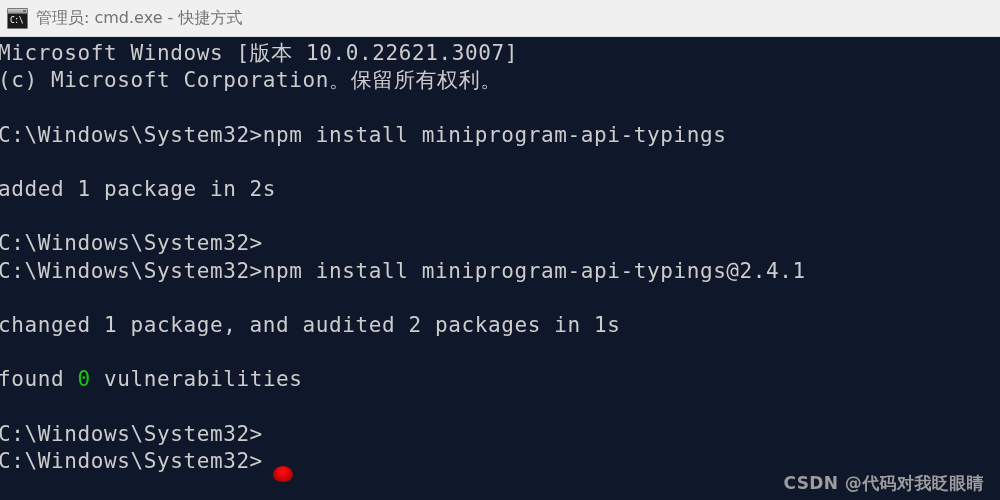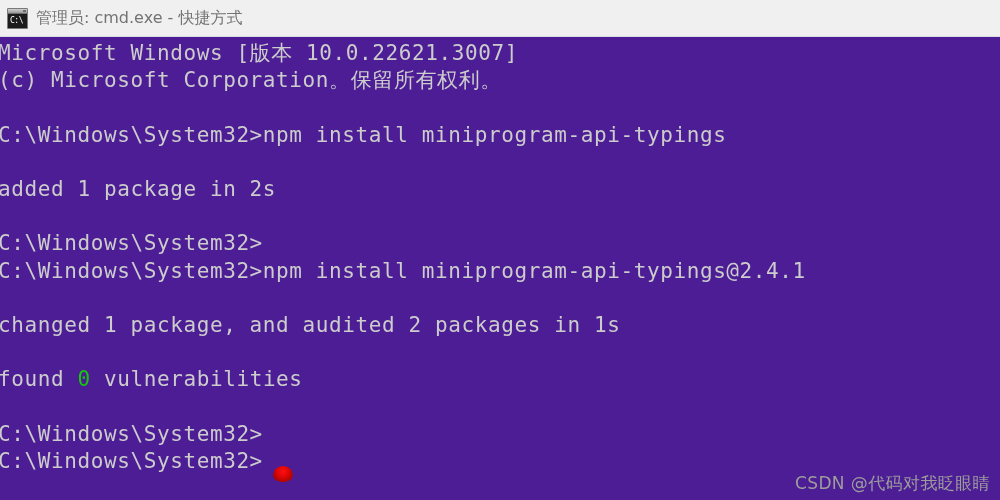--- a/index.html
+++ b/index.html
@@ -83,21 +83,21 @@
     font-family: "DejaVu Sans", "Liberation Sans", sans-serif;
   }
 
   
   #console-body {
     position: absolute;
     left: 0;
     top: 37px;
     width: 1000px;
     height: 463px;
-    background: #4c1d95;
+    background: #0f172a;
     overflow: hidden;
   }
   #console-output {
     position: absolute;
     left: -2px;
     top: 3px;
     margin: 0;
     padding: 0;
     white-space: pre;
     font-family: "DejaVu Sans Mono", "Liberation Mono", monospace;
@@ -124,28 +124,29 @@
     height: 16px;
     border-radius: 50% 50% 46% 46% / 56% 56% 44% 44%;
     background: radial-gradient(ellipse at 50% 34%, #ff1111 0%, #e00606 38%, #a30505 78%, #6e0202 100%);
     pointer-events: none;
   }
   #annot-dot-1 { left: 273px; top: 429px; }
 
   
   #watermark {
     position: absolute;
-    right: 10px;
+    right: 16px;
     bottom: 6px;
     font-family: "DejaVu Sans", "Liberation Sans", sans-serif;
     font-size: 17px;
     line-height: 22px;
     color: #9d9d9d;
     white-space: nowrap;
     letter-spacing: 0.4px;
+    font-weight: bold;
   }
 </style>
 </head>
 <body>
 
 <div id="app-window">
 
   <div id="title-bar">
     <span class="titlebar-icon">
       <span class="chrome"></span>

